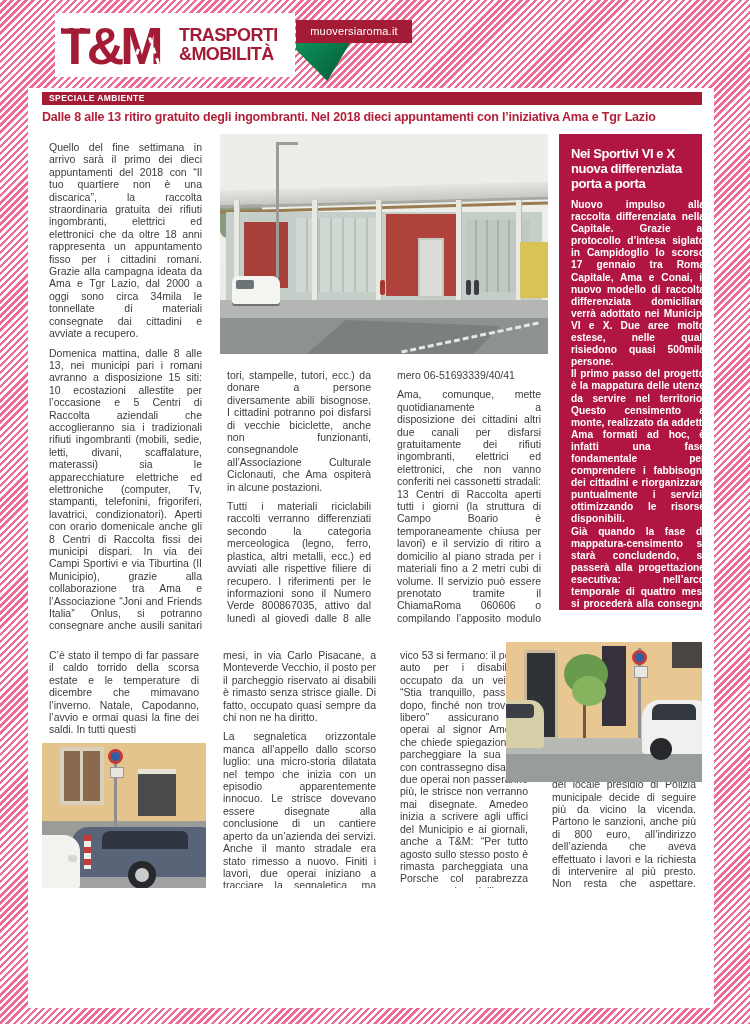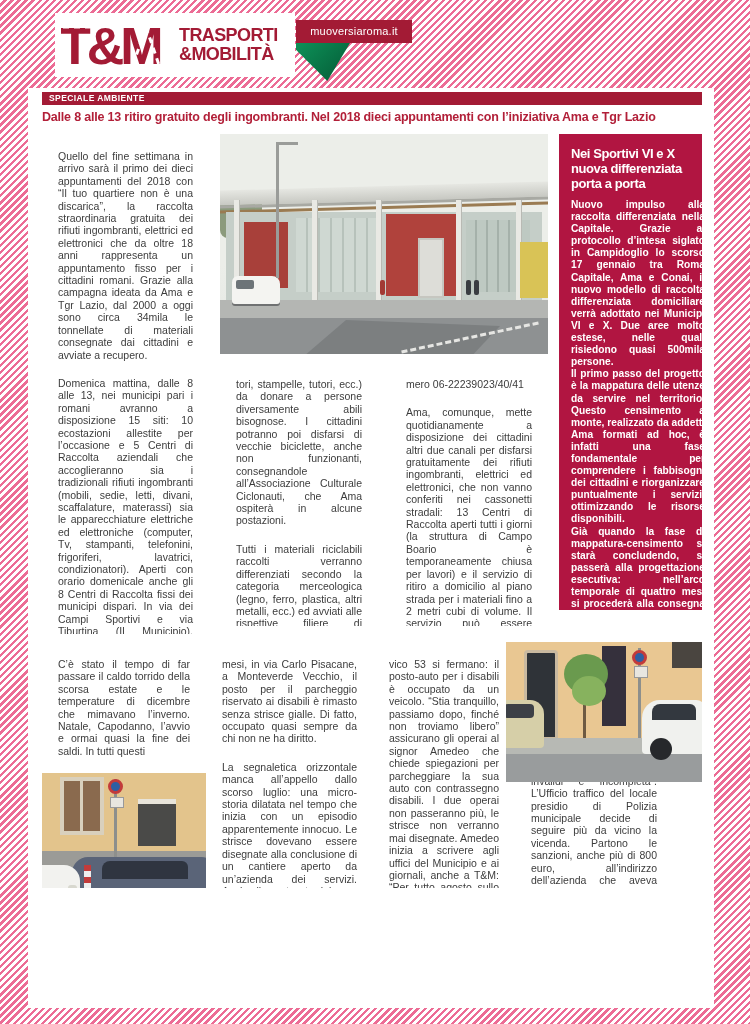--- a/index.html
+++ b/index.html
@@ -29,35 +29,35 @@
     line-height:13px;padding-left:7px;letter-spacing:0.4px;}
   h1{margin:4px 0 0 0;color:#1f1f1f;font-size:28px;line-height:33px;font-weight:bold;
     letter-spacing:-1.2px;white-space:nowrap;}
   .standfirst{margin-top:5px;color:#b21f38;font-size:12.5px;font-weight:bold;
     letter-spacing:-0.2px;white-space:nowrap;}
 
   
   .a1-grid{margin-top:10px;display:grid;grid-template-columns:167px 328px 158px;gap:11px;
     height:500px;overflow:hidden;}
   .bodycol{font-size:10.5px;line-height:12.4px;color:#3c3c3c;text-align:justify;overflow:hidden;}
-  .bodycol p{margin:16px;}
+  .bodycol p{margin:7px;}
   .midcols{display:grid;grid-template-columns:158px 158px;gap:12px;margin-top:8px;height:264px;overflow:hidden;}
 
   .sidebox{background:#b11541;color:#ffffff;height:476px;box-sizing:border-box;
     padding:12px 12px;overflow:hidden;}
   .sidebox h2{margin:0 0 8px 0;font-size:13px;line-height:15px;letter-spacing:-0.4px;}
   .sidebox p{margin:0;font-size:10.2px;line-height:12.1px;font-weight:bold;text-align:justify;}
 
   
   .a2{position:relative;margin-top:8px;}
   .a2-head{width:470px;}
   .a2-head h2{margin:4px 0 0 0;color:#1f1f1f;font-size:23px;line-height:28px;font-weight:bold;
     letter-spacing:-1px;white-space:nowrap;}
   .a2-grid{margin-top:7px;display:grid;grid-template-columns:164px 167px 142px 158px;
-    height:246px;overflow:hidden;}
+    gap:10px;height:246px;overflow:hidden;}
   .col4{padding-top:92px;box-sizing:border-box;}
   .endsq{display:inline-block;width:7px;height:7px;background:#00a05c;margin-left:3px;}
   .byline{font-weight:bold;font-size:8.5px;color:#2e2e2e;margin-left:3px;letter-spacing:0.2px;}
 
   
   .photo{position:relative;overflow:hidden;}
   .photo *{position:absolute;}
   .photo1{width:328px;height:220px;background:linear-gradient(#eceee9 60%,#e4e6e1);}
   .p1-trees{left:0;top:58px;width:42px;height:46px;background:#8b9a7c;border-radius:8px;}
   .p1-roof{left:-8px;top:52px;width:346px;height:15px;background:linear-gradient(#e6e7e2,#c7c8c2);
@@ -185,21 +185,21 @@
           <div class="p1-fig" style="left:246px"></div>
           <div class="p1-fig" style="left:254px"></div>
           <div class="p1-fig" style="left:160px;background:#a23a34"></div>
         </div>
         <div class="midcols">
           <div class="bodycol">
             <p>tori, stampelle, tutori, ecc.) da donare a persone diversamente abili bisognose. I cittadini potranno poi disfarsi di vecchie biciclette, anche non funzionanti, consegnandole all’Associazione Culturale Ciclonauti, che Ama ospiterà in alcune postazioni.</p>
             <p>Tutti i materiali riciclabili raccolti verranno differenziati secondo la categoria merceologica (legno, ferro, plastica, altri metalli, ecc.) ed avviati alle rispettive filiere di recupero. I riferimenti per le informazioni sono il Numero Verde 800867035, attivo dal lunedì al giovedì dalle 8 alle 17 e il venerdì dalle 8 alle 14 e la Sala Operativa Ama telefonando, da venerdì pomeriggio a domenica al nu-</p>
           </div>
           <div class="bodycol">
-            <p>mero 06-22239023/40/41</p>
+            <p>mero 06-51693339/40/41</p>
             <p><span>Ama, comunque, mette quotidianamente a disposizione dei cittadini altri due canali per disfarsi gratuitamente dei rifiuti ingombranti, elettrici ed elettronici, che non vanno conferiti nei cassonetti stradali: 13 Centri di Raccolta aperti tutti i giorni (la struttura di Campo Boario è temporaneamente chiusa per lavori) e il servizio di ritiro a domicilio al piano strada per i materiali fino a 2 metri cubi di volume. Il servizio può essere prenotato tramite il ChiamaRoma 060606 o compilando l’apposito modulo di richiesta nella sezione Servizi on-line del sito amaroma.it, dove sono illustrati i dettagli dell’iniziativa</span><span class="endsq"></span></p>
           </div>
         </div>
       </div>
 
       <aside class="sidebox">
         <h2>Nei Sportivi VI e X nuova differenziata porta a porta</h2>
         <p>Nuovo impulso alla raccolta differenziata nella Capitale. Grazie al protocollo d’intesa siglato in Campidoglio lo scorso 17 gennaio tra Roma Capitale, Ama e Conai, il nuovo modello di raccolta differenziata domiciliare verrà adottato nei Municipi VI e X. Due aree molto estese, nelle quali risiedono quasi 500mila persone.</p>
         <p>Il primo passo del progetto è la mappatura delle utenze da servire nel territorio. Questo censimento a monte, realizzato da addetti Ama formati ad hoc, è infatti una fase fondamentale per comprendere i fabbisogni dei cittadini e riorganizzare puntualmente i servizi, ottimizzando le risorse disponibili.</p>
         <p>Già quando la fase di mappatura-censimento si starà concludendo, si passerà alla progettazione esecutiva: nell’arco temporale di quattro mesi si procederà alla consegna dei kit e alla progressiva estensione del nuovo modello sul territorio interessato.</p>

